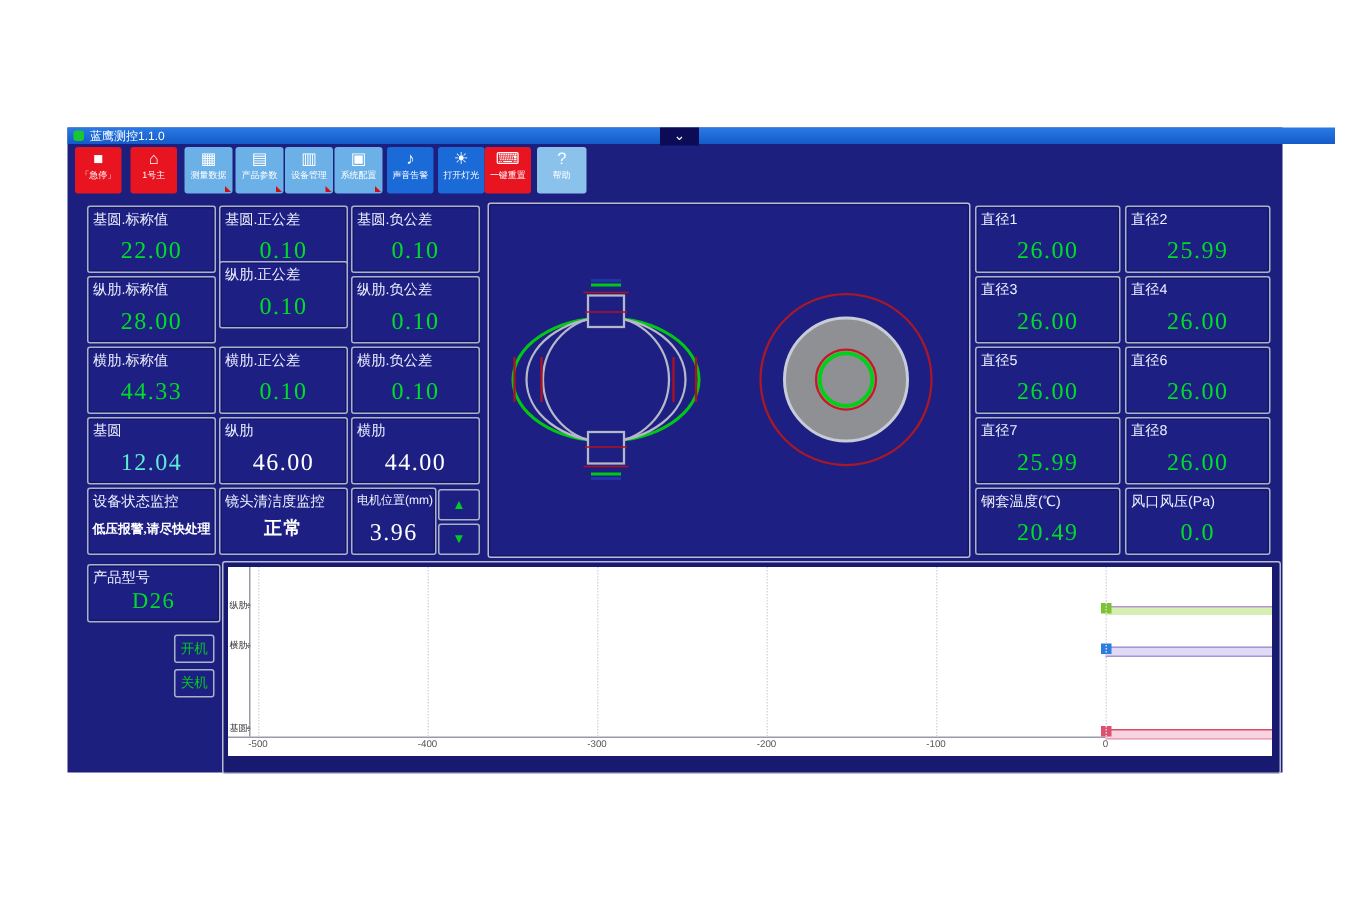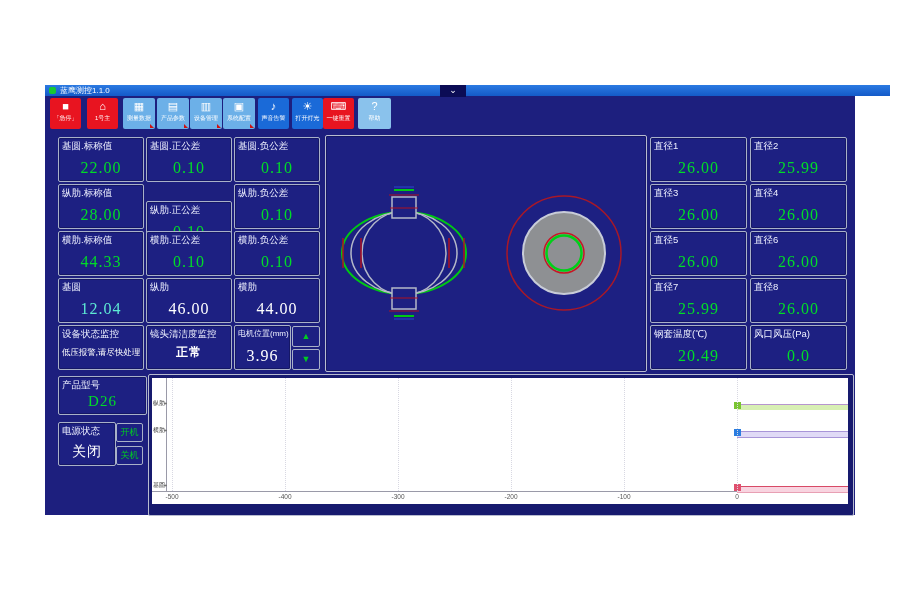--- a/index.html
+++ b/index.html
@@ -26,21 +26,21 @@
   .btn .dd{position:absolute;right:1px;bottom:1px;width:0;height:0;
            border-left:4px solid transparent;border-top:4px solid #d01010;transform:rotate(180deg);}
 
   
   .cell{position:absolute;background:#1d2082;border:1px solid #a9b1c8;border-radius:2px;
         box-shadow:inset 0 0 0 1px rgba(15,16,80,.55);}
   .cell .lbl{position:absolute;left:3px;top:2px;font-size:9.5px;color:#eef0ff;white-space:nowrap;}
   .cell .lbl.narrow{font-size:8px;}
   .cell .val{position:absolute;left:0;right:0;bottom:4px;text-align:center;
              font-family:"Liberation Serif",serif;font-size:16px;letter-spacing:1px;white-space:nowrap;}
-  .cell .val.small{font-size:8.5px;font-weight:normal;bottom:10px;letter-spacing:0;}
+  .cell .val.small{font-size:8.5px;font-weight:bold;bottom:10px;letter-spacing:0;}
   .cell .val.mid{font-size:12px;font-weight:bold;bottom:8px;}
   .green{color:#00dc28;}
   .red{color:#ffffff;}
   .gold{color:#5eead4;}
   .white{color:#ffffff;}
 
   .mbtn{position:absolute;left:247px;width:26px;height:19px;background:#1d2082;border:1px solid #a9b1c8;
         border-radius:2px;color:#00cc22;font-size:9px;line-height:18px;text-align:center;cursor:pointer;}
   .sbtn{position:absolute;left:71px;width:25px;height:17px;background:#1d2082;border:1px solid #a9b1c8;
         border-radius:2px;color:#00cc22;font-size:9px;line-height:16px;text-align:center;cursor:pointer;}
@@ -136,21 +136,21 @@
           <div class="val green">0.10</div>
         </div>
         <div class="cell" style="left: 189px; top: 52px; width: 84px; height: 43px;">
           <div class="lbl">基圆.负公差</div>
           <div class="val green">0.10</div>
         </div>
         <div class="cell" style="left: 13px; top: 99px; width: 84px; height: 43px;">
           <div class="lbl">纵肋.标称值</div>
           <div class="val green">28.00</div>
         </div>
-        <div class="cell" style="left: 101px; top: 116px; width: 84px; height: 43px;">
+        <div class="cell" style="left: 101px; top: 89px; width: 84px; height: 43px;">
           <div class="lbl">纵肋.正公差</div>
           <div class="val green">0.10</div>
         </div>
         <div class="cell" style="left: 189px; top: 99px; width: 84px; height: 43px; text-decoration: underline;">
           <div class="lbl">纵肋.负公差</div>
           <div class="val green">0.10</div>
         </div>
         <div class="cell" style="left: 13px; top: 146px; width: 84px; height: 43px;">
           <div class="lbl">横肋.标称值</div>
           <div class="val green">44.33</div>
@@ -192,24 +192,20 @@
     <div class="mbtn" style="top:241px">
       <span>▲</span>
     </div>
     <div class="mbtn" style="top:264px">
       <span>▼</span>
     </div>
 
     <div class="cell" style="left:13px;top:291px;width:87px;height:37px">
       <div class="lbl">产品型号</div>
       <div class="val green" style="font-size:15px">D26</div>
-    </div>
-    <div class="cell" style="left:13px;top:337px;width:56px;height:42px">
-      <div class="lbl">电源状态</div>
-      <div class="val white" style="font-family:'Liberation Sans',sans-serif;font-size:14px">关闭</div>
     </div>
     <div class="sbtn" style="top:338px">开机</div>
     <div class="sbtn" style="top:361px">关机</div>
 
     <div class="gfx">
       <svg width="318" height="233">
 
         <ellipse cx="78" cy="117" rx="62" ry="41" fill="none" stroke="#00c814" stroke-width="2"></ellipse>
         <ellipse cx="78" cy="117" rx="53" ry="41" fill="none" stroke="#b4b8c8" stroke-width="1.5"></ellipse>
         <circle cx="78" cy="117" r="42" fill="none" stroke="#b4b8c8" stroke-width="1.5"></circle>

